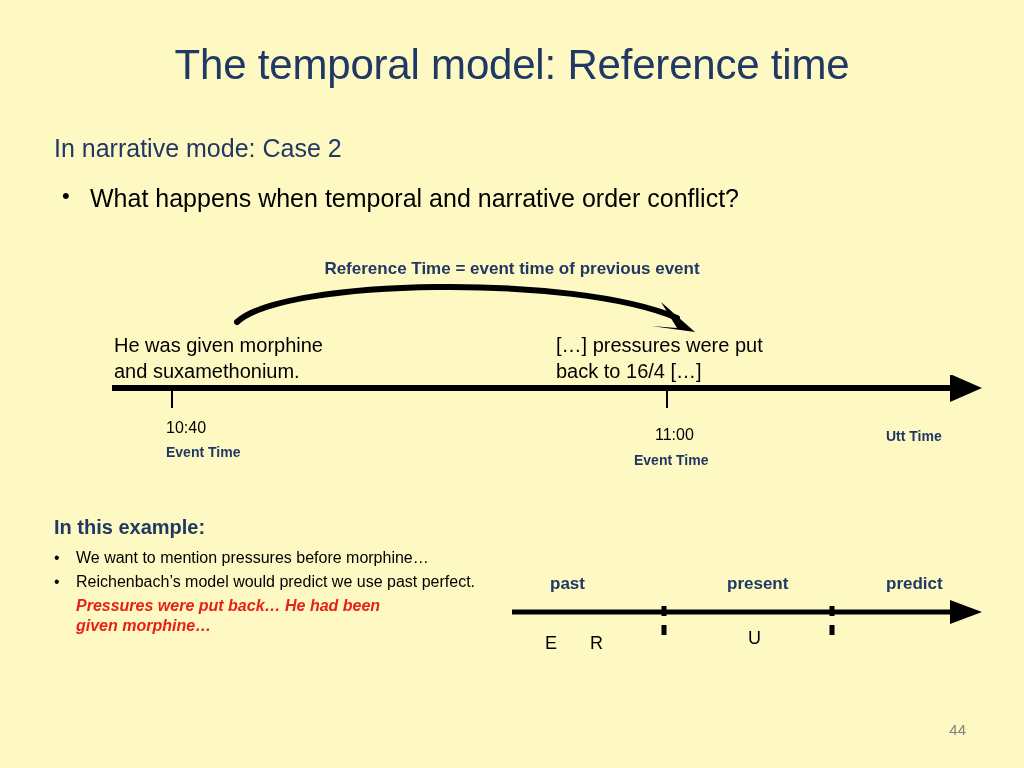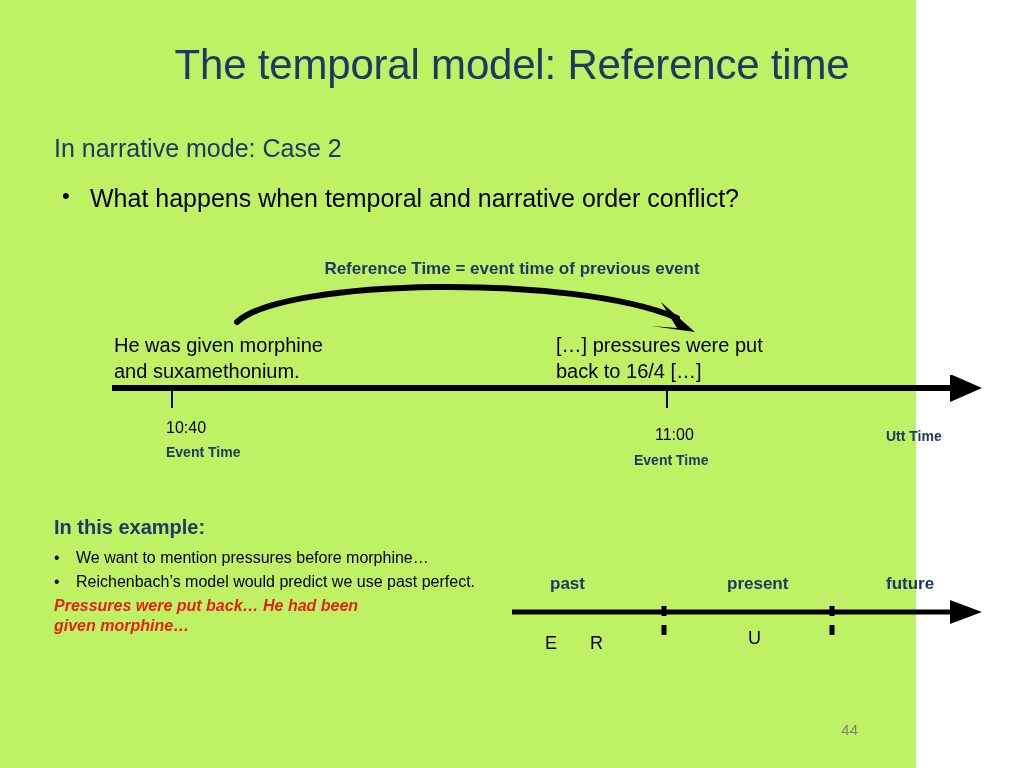--- a/index.html
+++ b/index.html
@@ -10,23 +10,23 @@
   body {
     width: 1024px;
     height: 768px;
     position: relative;
     font-family: "Liberation Sans", sans-serif;
     overflow: hidden;
   }
   .slide {
     position: absolute;
     left: 0; top: 0;
-    width: 916px;
+    width: 1024px;
     height: 768px;
-    background: #bef264;
+    background: #fef9c3;
   }
   .title {
     position: absolute;
     left: 0;
     top: 42px;
     width: 1024px;
     text-align: center;
     font-size: 42px;
     color: #1f3864;
     letter-spacing: -0.2px;
@@ -132,20 +132,21 @@
     font-size: 16px;
     color: #000000;
     line-height: 1.25;
     margin-bottom: 4px;
   }
   .ex-item .dot {
     width: 22px;
     flex: none;
   }
   .red-note {
+    margin-left: 22px;
     font-size: 16px;
     font-weight: bold;
     font-style: italic;
     color: #e8201a;
     line-height: 1.25;
   }
 
   .timeline2 {
     position: absolute;
     left: 512px;
@@ -230,21 +231,21 @@
       <span>Reichenbach’s model would predict we use past perfect.</span>
     </div>
     <div class="red-note">
       <div>Pressures were put back… He had been</div>
       <div>given morphine…</div>
     </div>
   </div>
 
   <div class="era-lbl" style="left:550px; top:574px;">past</div>
   <div class="era-lbl" style="left:727px; top:574px;">present</div>
-  <div class="era-lbl" style="left:886px; top:574px;">future</div>
+  <div class="era-lbl" style="left:886px; top:574px;">predict</div>
 
   <svg class="timeline2" width="480" height="60">
     <line x1="0" y1="12" x2="445" y2="12" stroke="#000000" stroke-width="5"></line>
     <polygon points="470 12 438 0 438 24" fill="#000000"></polygon>
     <line x1="152" y1="-32" x2="152" y2="38" stroke="#000000" stroke-width="5" stroke-dasharray="10,9"></line>
     <line x1="320" y1="-32" x2="320" y2="38" stroke="#000000" stroke-width="5" stroke-dasharray="10,9"></line>
   </svg>
 
   <div class="erl" style="left:545px; top:633px;">E</div>
   <div class="erl" style="left:590px; top:633px;">R</div>

